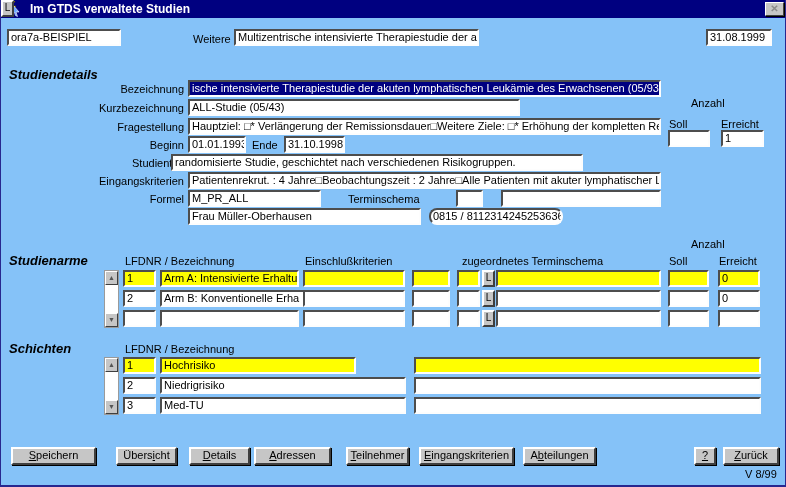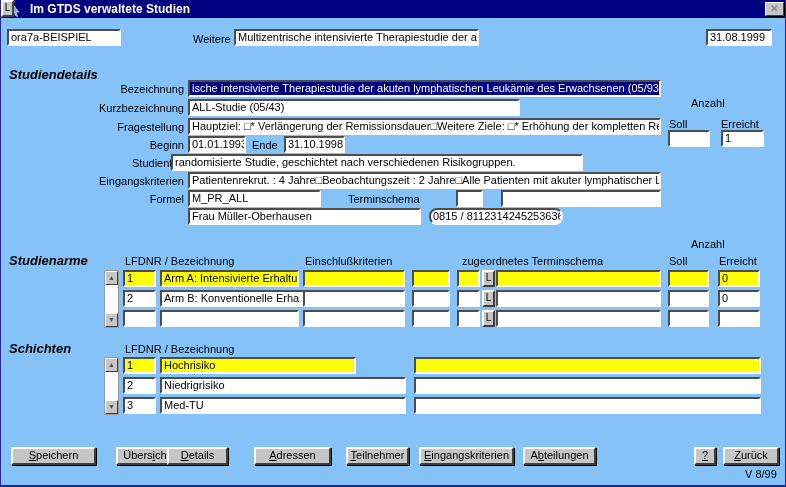--- a/index.html
+++ b/index.html
@@ -160,21 +160,21 @@
   <div class="field" style="left:122px;top:377px;width:33px;"><span>2</span></div>
   <div class="field" style="left:159px;top:377px;width:246px;"><span>Niedrigrisiko</span></div>
   <div class="field" style="left:413px;top:377px;width:347px;"><span></span></div>
 
   <div class="field" style="left:122px;top:397px;width:33px;"><span>3</span></div>
   <div class="field" style="left:159px;top:397px;width:246px;"><span>Med-TU</span></div>
   <div class="field" style="left:413px;top:397px;width:347px;"><span></span></div>
 
   <div class="btn" style="left:10px;top:447px;width:85px;"><span></span><u>S</u><span>peichern</span></div>
   <div class="btn" style="left:115px;top:447px;width:61px;"><span>Übers</span><u>i</u><span>cht</span></div>
-  <div class="btn" style="left:166px;top:447px;width:61px;"><span></span><u>D</u><span>etails</span></div>
+  <div class="btn" style="left:188px;top:447px;width:61px;"><span></span><u>D</u><span>etails</span></div>
   <div class="btn" style="left:253px;top:447px;width:77px;"><span></span><u>A</u><span>dressen</span></div>
   <div class="btn" style="left:345px;top:447px;width:63px;"><span></span><u>T</u><span>eilnehmer</span></div>
   <div class="btn" style="left:418px;top:447px;width:95px;"><span></span><u>E</u><span>ingangskriterien</span></div>
   <div class="btn" style="left:522px;top:447px;width:73px;"><span>A</span><u>b</u><span>teilungen</span></div>
   <div class="btn" style="left:693px;top:447px;width:22px;"><span></span><u>?</u><span></span></div>
   <div class="btn" style="left:722px;top:447px;width:56px;"><span></span><u>Z</u><span>urück</span></div>
 
   <div class="version" style="left:744px;top:468px;">V 8/99</div>
 </div>
 

